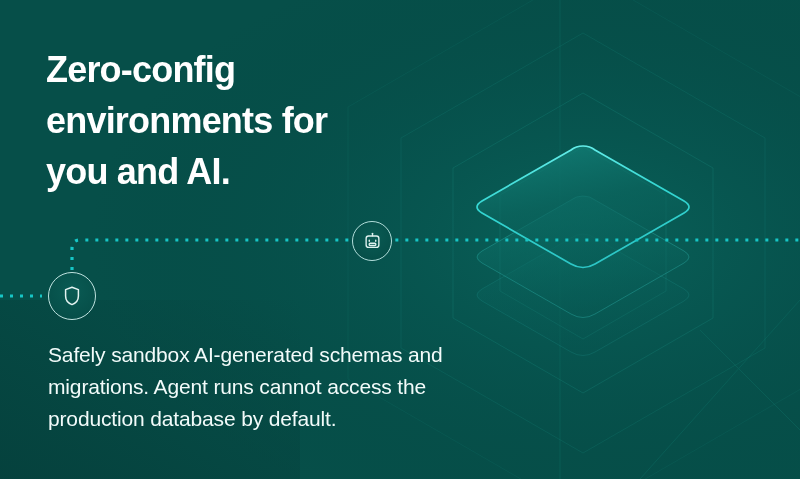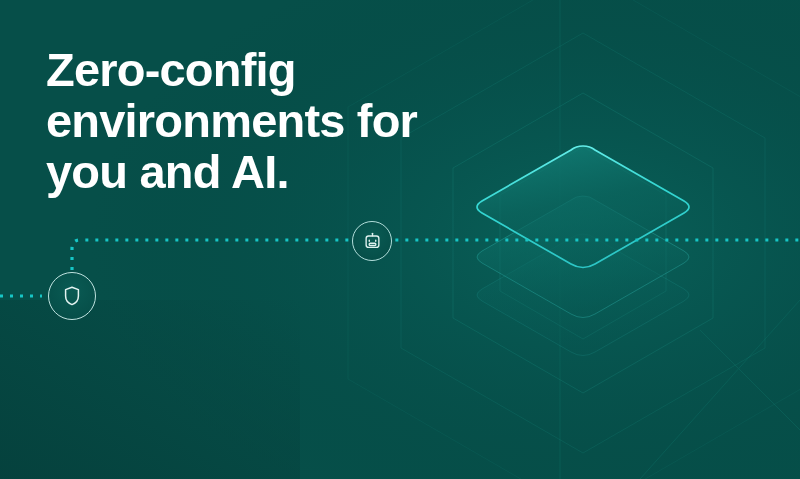--- a/index.html
+++ b/index.html
@@ -41,21 +41,21 @@
   }
   #content > * { pointer-events: auto; }
 
   #headline {
     position: absolute;
     left: 46px;
     top: 44px;
     width: 420px;
     margin: 0;
     font-family: "Liberation Sans", sans-serif;
-    font-size: 47px;
+    font-size: 36px;
     line-height: 51px;
     font-weight: 700;
     letter-spacing: -0.8px;
     color: #ffffff;
     white-space: pre-line;
   }
   #body-copy {
     position: absolute;
     left: 48px;
     top: 339px;
@@ -181,15 +181,18 @@
         <path d="M13.4 8.5 L13.4 9.7"></path>
         <rect x="6.5" y="11.8" width="7" height="2.4" rx="1.0"></rect>
       </g>
     </svg>
   </div>
 
   <div id="content">
     <h1 id="headline">Zero-config
 environments for
 you and AI.</h1>
+    <p id="body-copy">Safely sandbox AI-generated schemas and
+migrations. Agent runs cannot access the
+production database by default.</p>
   </div>
 
 </div>
 
 </body></html>

